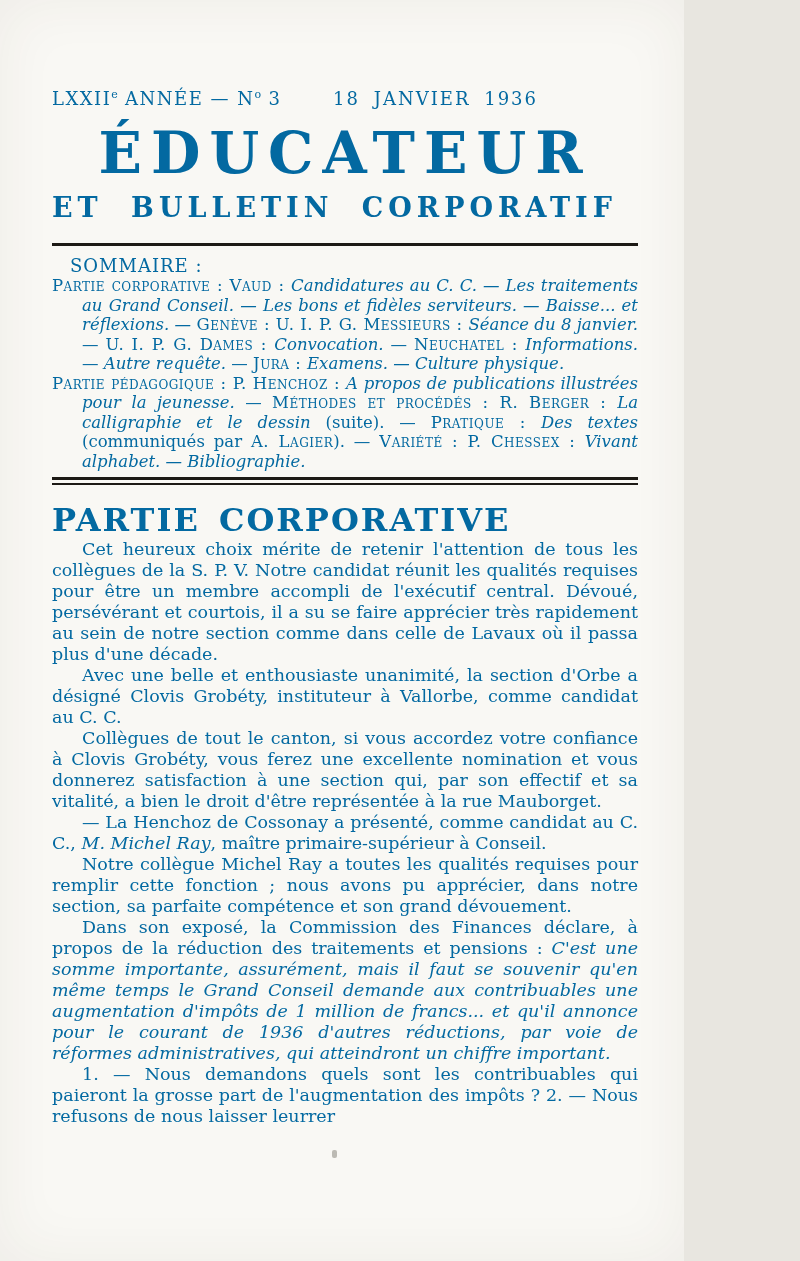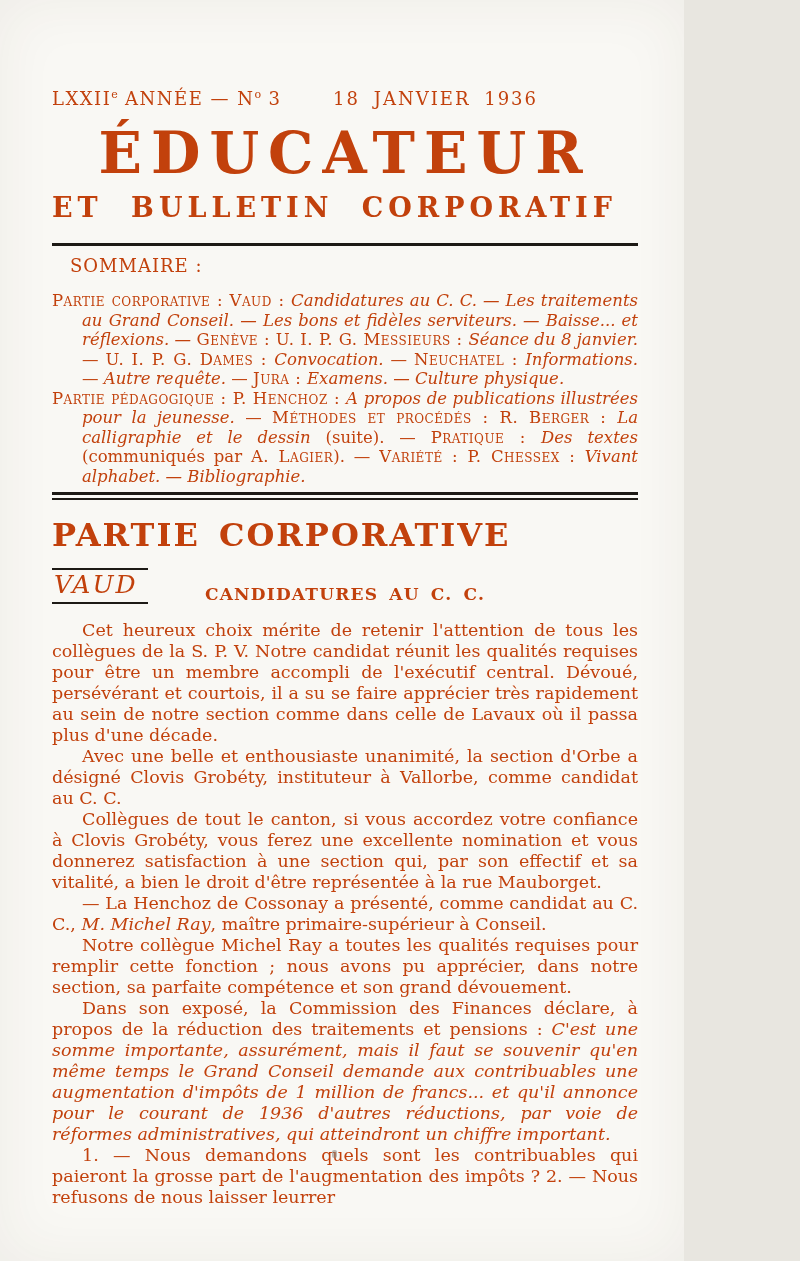--- a/index.html
+++ b/index.html
@@ -5,21 +5,21 @@
   html,body{margin:0;padding:0;}
   body{
     width:800px;height:1261px;overflow:hidden;
     background:#e8e6e0;
     font-family:"DejaVu Serif","Liberation Serif",serif;
   }
   .page{
     position:relative;width:684px;height:1261px;
     background:#f9f8f4;
     box-shadow:inset 0 0 60px rgba(60,50,30,.06);
-    color:#c2410c;box-sizing:border-box;
+    color:#0369a1;box-sizing:border-box;
     padding:88px 46px 0 52px;
   }
   
   .issue-row{
     display:flex;justify-content:space-between;align-items:baseline;
     font-size:18px;letter-spacing:1.5px;padding-right:100px;
   }
   .issue-row sup{font-size:11px;letter-spacing:0;}
   .date{letter-spacing:2px;word-spacing:6px;}
   .title{
@@ -35,21 +35,21 @@
   .rule-single{
     border:none;border-top:3px solid #1d1a15;margin:20px 0 0 0;
   }
   .rule-double{
     height:3px;border-top:3px solid #1d1a15;border-bottom:2px solid #1d1a15;
     margin:6px 0 0 0;
   }
   
   .sommaire{margin-top:9px;}
   .sommaire-label{
-    font-size:18px;letter-spacing:1px;padding-left:18px;margin-bottom:15px;
+    font-size:18px;letter-spacing:1px;padding-left:18px;margin-bottom:0;
   }
   .toc-entry{
     margin:0;font-size:16.5px;line-height:19.5px;text-align:justify;
     padding-left:30px;text-indent:-30px;
   }
   
   .part-title{
     margin:16px 0 0 0;font-size:32px;font-weight:bold;letter-spacing:2px;
     word-spacing:6px;
   }
@@ -105,26 +105,20 @@
   <section class="sommaire">
     <div class="sommaire-label">SOMMAIRE :</div>
     <p class="toc-entry"><span class="seg-sc">Partie corporative : Vaud : </span><span class="seg-i">Candidatures au C. C. — Les traitements au Grand Conseil. — Les bons et fidèles serviteurs. — Baisse... et réflexions. — </span><span class="seg-sc">Genève : U. I. P. G. Messieurs : </span><span class="seg-i">Séance du 8 janvier.</span><span class="seg-p"> — </span><span class="seg-sc">U. I. P. G. Dames : </span><span class="seg-i">Convocation.</span><span class="seg-p"> — </span><span class="seg-sc">Neuchatel : </span><span class="seg-i">Informations.</span><span class="seg-p"> — </span><span class="seg-i">Autre requête.</span><span class="seg-p"> — </span><span class="seg-sc">Jura : </span><span class="seg-i">Examens. — Culture physique.</span></p>
     <p class="toc-entry"><span class="seg-sc">Partie pédagogique : P. Henchoz : </span><span class="seg-i">A propos de publications illustrées pour la jeunesse.</span><span class="seg-p"> — </span><span class="seg-sc">Méthodes et procédés : R. Berger : </span><span class="seg-i">La calligraphie et le dessin </span><span class="seg-p">(suite). — </span><span class="seg-sc">Pratique : </span><span class="seg-i">Des textes </span><span class="seg-p">(communiqués par </span><span class="seg-sc">A. Lagier</span><span class="seg-p">). — </span><span class="seg-sc">Variété : P. Chessex : </span><span class="seg-i">Vivant alphabet. — Bibliographie.</span></p>
   </section>
 
   <div class="rule-double"></div>
 
   <h2 class="part-title">PARTIE CORPORATIVE</h2>
 
-  <div class="article-head">
-    <div class="region-label">
-      <span class="region-text">VAUD</span>
-    </div>
-    <h3 class="article-title">CANDIDATURES AU C. C.</h3>
-  </div>
 
   <div class="body-text">
     <p><span class="seg-p">Cet heureux choix mérite de retenir l'attention de tous les collègues de la S. P. V. Notre candidat réunit les qualités requises pour être un membre accompli de l'exécutif central. Dévoué, persévérant et courtois, il a su se faire apprécier très rapidement au sein de notre section comme dans celle de Lavaux où il passa plus d'une décade.</span></p>
     <p><span class="seg-p">Avec une belle et enthousiaste unanimité, la section d'Orbe a désigné Clovis Grobéty, instituteur à Vallorbe, comme candidat au C. C.</span></p>
     <p><span class="seg-p">Collègues de tout le canton, si vous accordez votre confiance à Clovis Grobéty, vous ferez une excellente nomination et vous donnerez satisfaction à une section qui, par son effectif et sa vitalité, a bien le droit d'être représentée à la rue Mauborget.</span></p>
     <p><span class="seg-p">— La Henchoz de Cossonay a présenté, comme candidat au C. C., </span><span class="seg-i">M. Michel Ray</span><span class="seg-p">, maître primaire-supérieur à Conseil.</span></p>
     <p><span class="seg-p">Notre collègue Michel Ray a toutes les qualités requises pour remplir cette fonction ; nous avons pu apprécier, dans notre section, sa parfaite compétence et son grand dévouement.</span></p>
   </div>
 
 

